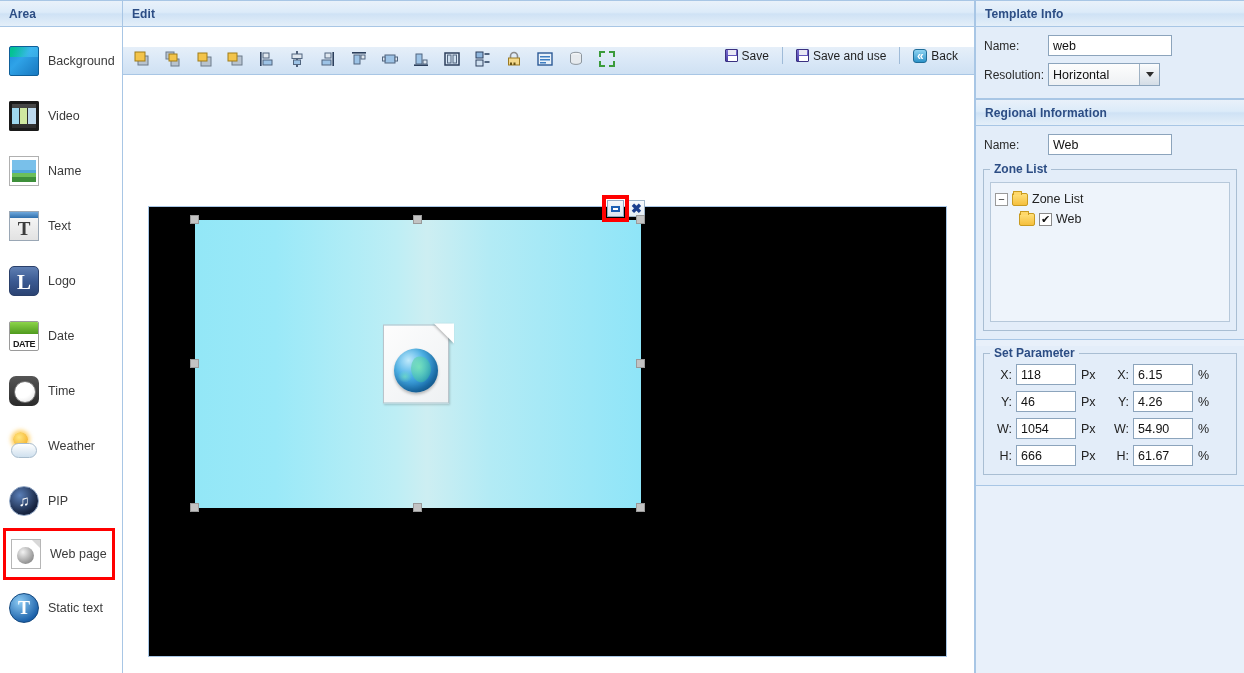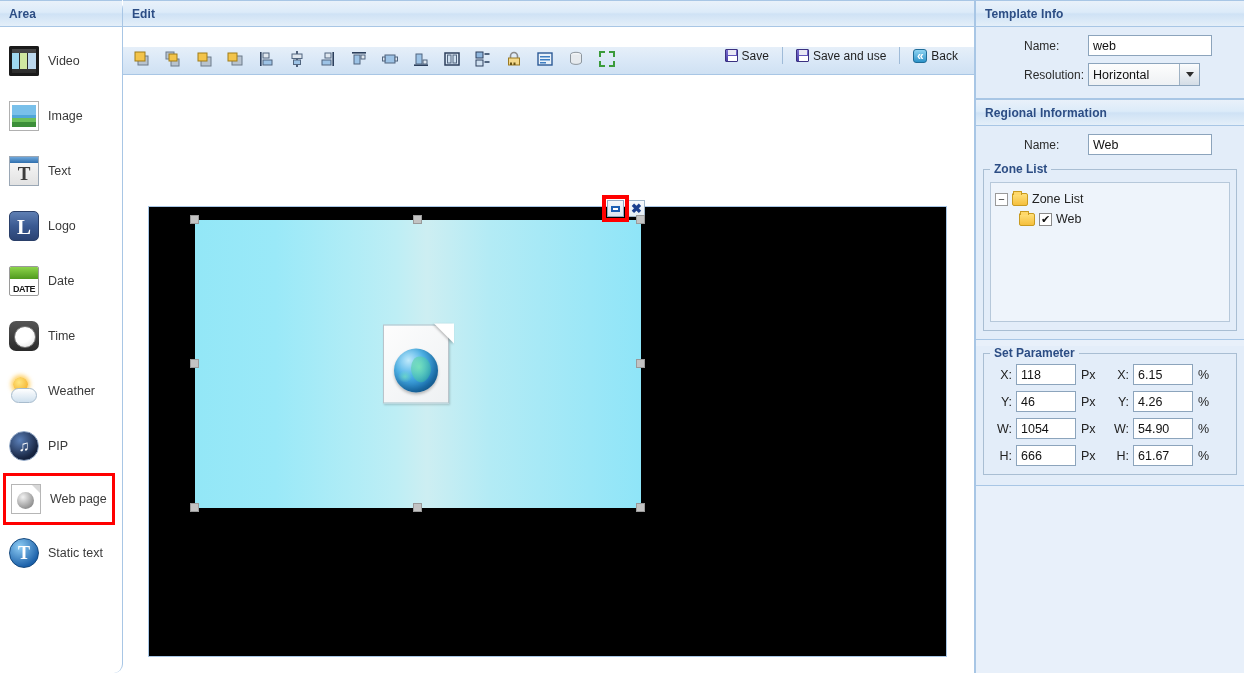--- a/index.html
+++ b/index.html
@@ -34,21 +34,20 @@
   }
 
   
   #sidebar {
     width: 123px;
     height: 673px;
     background: #fff;
     border-right: 1px solid #a8c6e5;
     flex: 0 0 123px;
     position: relative;
-    border-radius: 9px;
   }
   #sidebar-list {
     padding-top: 6px;
   }
   .side-item {
     height: 55px;
     display: flex;
     align-items: center;
     padding-left: 9px;
     cursor: pointer;
@@ -231,21 +230,21 @@
     width: 269px; flex: 0 0 269px; height: 673px;
     background: #e8f0fa;
     border-left: 1px solid #a8c6e5;
   }
   .rp-body {
     background: #e3edf9;
     border-bottom: 1px solid #a8c6e5;
     padding: 8px 0 10px 0;
   }
   .frow { display:flex; align-items:center; margin: 0 0 7px 6px; }
-  .flabel { width: 66px; font-size: 12px; color: #2b2b2b; text-align:left; padding-left:2px;margin-left:40px;}
+  .flabel { width: 66px; font-size: 12px; color: #2b2b2b; text-align:left; padding-left:2px;}
   .ftext { font-size: 12px; color: #2b2b2b; }
   .finput {
     height: 21px; border: 1px solid #8ca4bc; background: #fff;
     font-family: "Liberation Sans", sans-serif; font-size: 12.5px; color: #111;
     padding: 0 4px; outline: none;
   }
   .fselect-wrap { position: relative; display: inline-flex; }
   .fselect {
     height: 23px; width: 112px;
     border: 1px solid #8ca4bc; background: linear-gradient(180deg,#fdfdfd,#eef1f4);
@@ -296,29 +295,33 @@
 </style>
 </head>
 <body>
 
 <div id="app">
 
   <div id="sidebar">
     <div class="panel-header">Area</div>
     <div id="sidebar-list">
 
+      <div class="side-item">
+        <div class="ico ico-background"></div>
+        <div class="si-label">Background</div>
+      </div>
 
       <div class="side-item">
         <div class="ico ico-video"></div>
         <div class="si-label">Video</div>
       </div>
 
       <div class="side-item">
         <div class="ico ico-image"></div>
-        <div class="si-label">Image</div>
+        <div class="si-label">Name</div>
       </div>
 
       <div class="side-item">
         <div class="ico ico-text"></div>
         <div class="si-label">Text</div>
       </div>
 
       <div class="side-item">
         <div class="ico ico-logo"></div>
         <div class="si-label">Logo</div>

